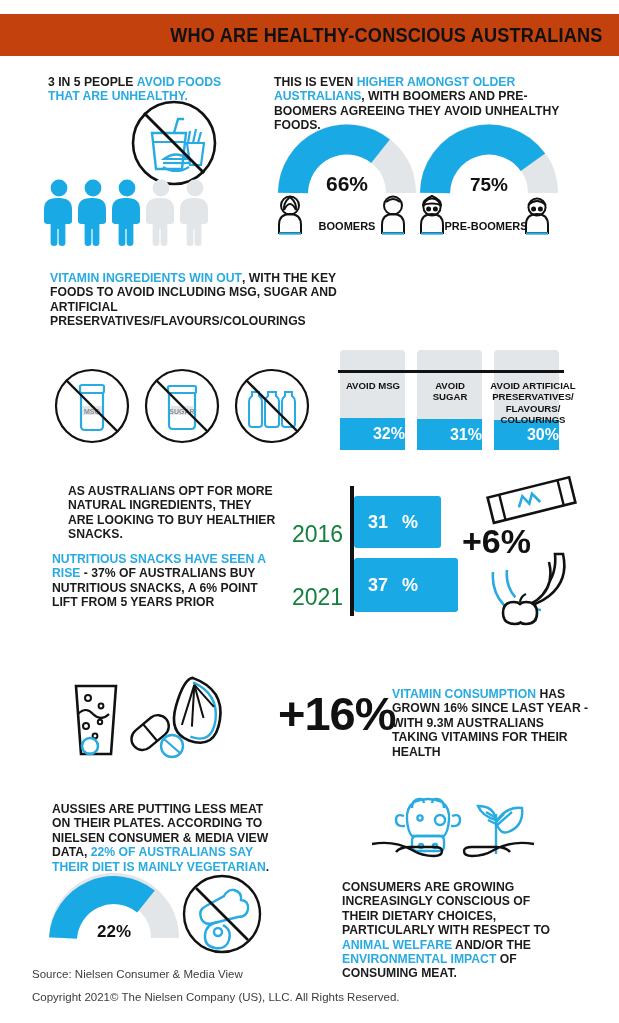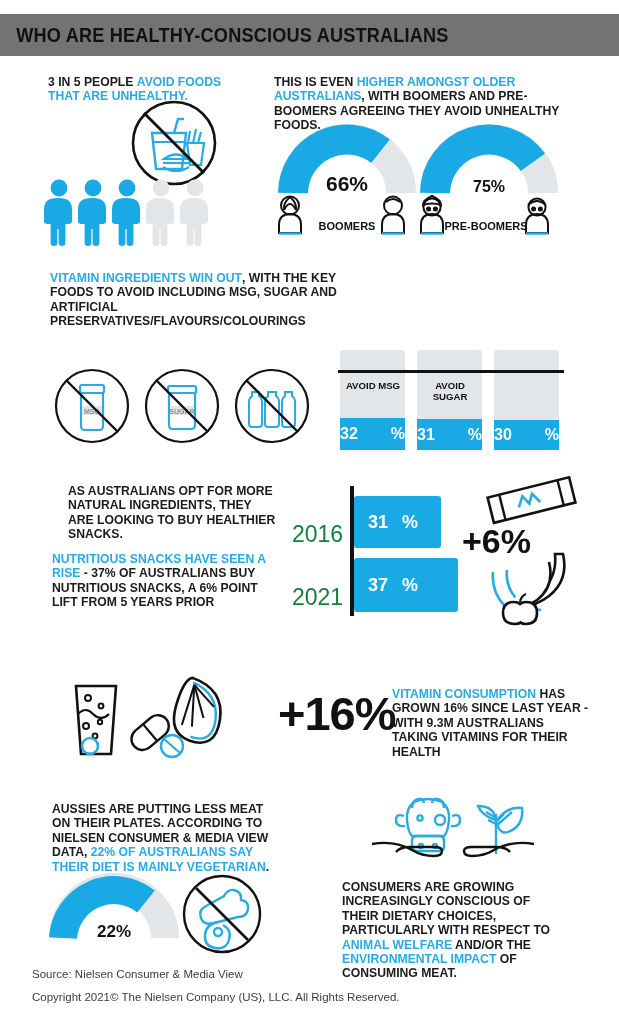--- a/index.html
+++ b/index.html
@@ -10,22 +10,22 @@
     -webkit-font-smoothing:antialiased;
     overflow:hidden;
   }
   .page{position:relative;width:619px;height:1023px;background:#ffffff;}
 
   
   .card{position:absolute;background:#ffffff;}
 
   .title{
     position:absolute;left:0;top:14px;width:619px;height:42px;
-    background:#737373;
-    display:flex;align-items:center;justify-content:flex-start;
+    background:#c2410c;
+    display:flex;align-items:center;justify-content:flex-end;
   }
   .title span{
     font-weight:bold;font-size:19.5px;color:#111;
     letter-spacing:.2px;
     font-family:"Liberation Sans Narrow","Liberation Sans",sans-serif;
     display:inline-block;transform:scaleX(.93);
   }
 
   .body-txt{
     font-family:"Liberation Sans Narrow","Liberation Sans",sans-serif;
@@ -45,21 +45,21 @@
   .gauge .val{
     position:absolute;left:0;right:0;bottom:-1px;text-align:center;
     font-family:"Liberation Sans Narrow","Liberation Sans",sans-serif;
     font-weight:bold;color:#111;
   }
 
   
   .vbar-wrap{position:absolute;}
   .vcol{position:absolute;bottom:0;background:#e3e6e9;border-radius:4px 4px 0 0;overflow:hidden;}
   .vfill{position:absolute;left:0;right:0;bottom:0;background:#19a9e5;
-         display:flex;align-items:center;justify-content:space-between;}
+         display:flex;align-items:center;justify-content:flex-end;}
   .vfill span{color:#fff;font-weight:bold;font-size:16px;
               font-family:"Liberation Sans Narrow","Liberation Sans",sans-serif;}
   .vaxis{position:absolute;background:#111;height:3px;}
   .vlabel{position:absolute;text-align:center;
           font-family:"Liberation Sans Narrow","Liberation Sans",sans-serif;
           font-weight:bold;font-size:9.6px;line-height:11.4px;color:#111;}
 
   
   .hbar{position:absolute;background:#19a9e5;border-radius:3px;
         display:flex;align-items:center;}
@@ -163,21 +163,21 @@
         <line x1="108" y1="38.5" x2="130" y2="38.5" stroke="#29abe2" stroke-width="2.4"></line>
         <text x="73" y="35" text-anchor="middle" font-family="Liberation Sans Narrow, Liberation Sans, sans-serif" font-size="11" font-weight="bold" fill="#111">BOOMERS</text>
       </svg>
     </div>
 
     <div class="gauge" style="left:182px;top:68px;width:126px;height:68px;">
       <svg width="126" height="68" viewBox="0 0 126 68">
         <path d="M9 63 A54 54 0 0 1 117 63" fill="none" stroke="#e3e6e9" stroke-width="30"></path>
         <path d="M9 63 A54 54 0 0 1 106.9 32.2" fill="none" stroke="#19a9e5" stroke-width="30"></path>
       </svg>
-      <div class="val" style="font-size:16px;bottom:2px;">75%</div>
+      <div class="val" style="font-size:19px;bottom:2px;">75%</div>
     </div>
     <div style="position:absolute;left:172px;top:133px;">
       <svg width="150" height="40" viewBox="0 0 150 40">
         <g fill="none" stroke="#111" stroke-width="2">
           <circle cx="16" cy="12" r="8.6"></circle>
           <path d="M16 1 q-9 4 -9 9 q9 -3 18 0 q0 -5 -9 -9z"></path>
           <circle cx="12.6" cy="14" r="1.5" fill="#111"></circle>
           <circle cx="19.4" cy="14" r="1.5" fill="#111"></circle>
           <path d="M5 38 l0 -8 q0 -11 11 -11 q11 0 11 11 l0 8 z"></path>
         </g>
@@ -247,20 +247,21 @@
       </div>
       <div class="vcol" style="left:154px;width:65px;height:100px;">
         <div class="vfill" style="height:30px;">
           <span>30</span>
             <span style="color:#fff;font-weight:bold;font-size:16px;font-family:'Liberation Sans Narrow','Liberation Sans',sans-serif;">%</span>
         </div>
       </div>
       <div class="vaxis" style="left:-2px;top:100px;width:226px;"></div>
       <div class="vlabel" style="left:-4px;top:110px;width:74px;">AVOID MSG</div>
       <div class="vlabel" style="left:74px;top:110px;width:72px;">AVOID<br>SUGAR</div>
+      <div class="vlabel" style="left:150px;top:110px;width:86px;">AVOID ARTIFICIAL<br>PRESERVATIVES/<br>FLAVOURS/<br>COLOURINGS</div>
     </div>
   </div>
 
   <div class="card" style="left:22px;top:460px;width:575px;height:196px;">
     <div class="body-txt" style="position:absolute;left:30px;top:24px;width:212px;margin-left:16px;">
       <span>AS AUSTRALIANS OPT FOR </span><span class="b">MORE NATURAL INGREDIENTS</span><span>, THEY ARE LOOKING TO BUY </span><span class="b">HEALTHIER SNACKS</span><span>.</span>
     </div>
     <div class="body-txt" style="position:absolute;left:30px;top:92px;width:218px;">
       <span class="c">NUTRITIOUS SNACKS HAVE SEEN A RISE</span><span> - 37% OF AUSTRALIANS BUY NUTRITIOUS SNACKS, A </span><span class="b">6% POINT LIFT</span><span> FROM 5 YEARS PRIOR</span>
     </div>

